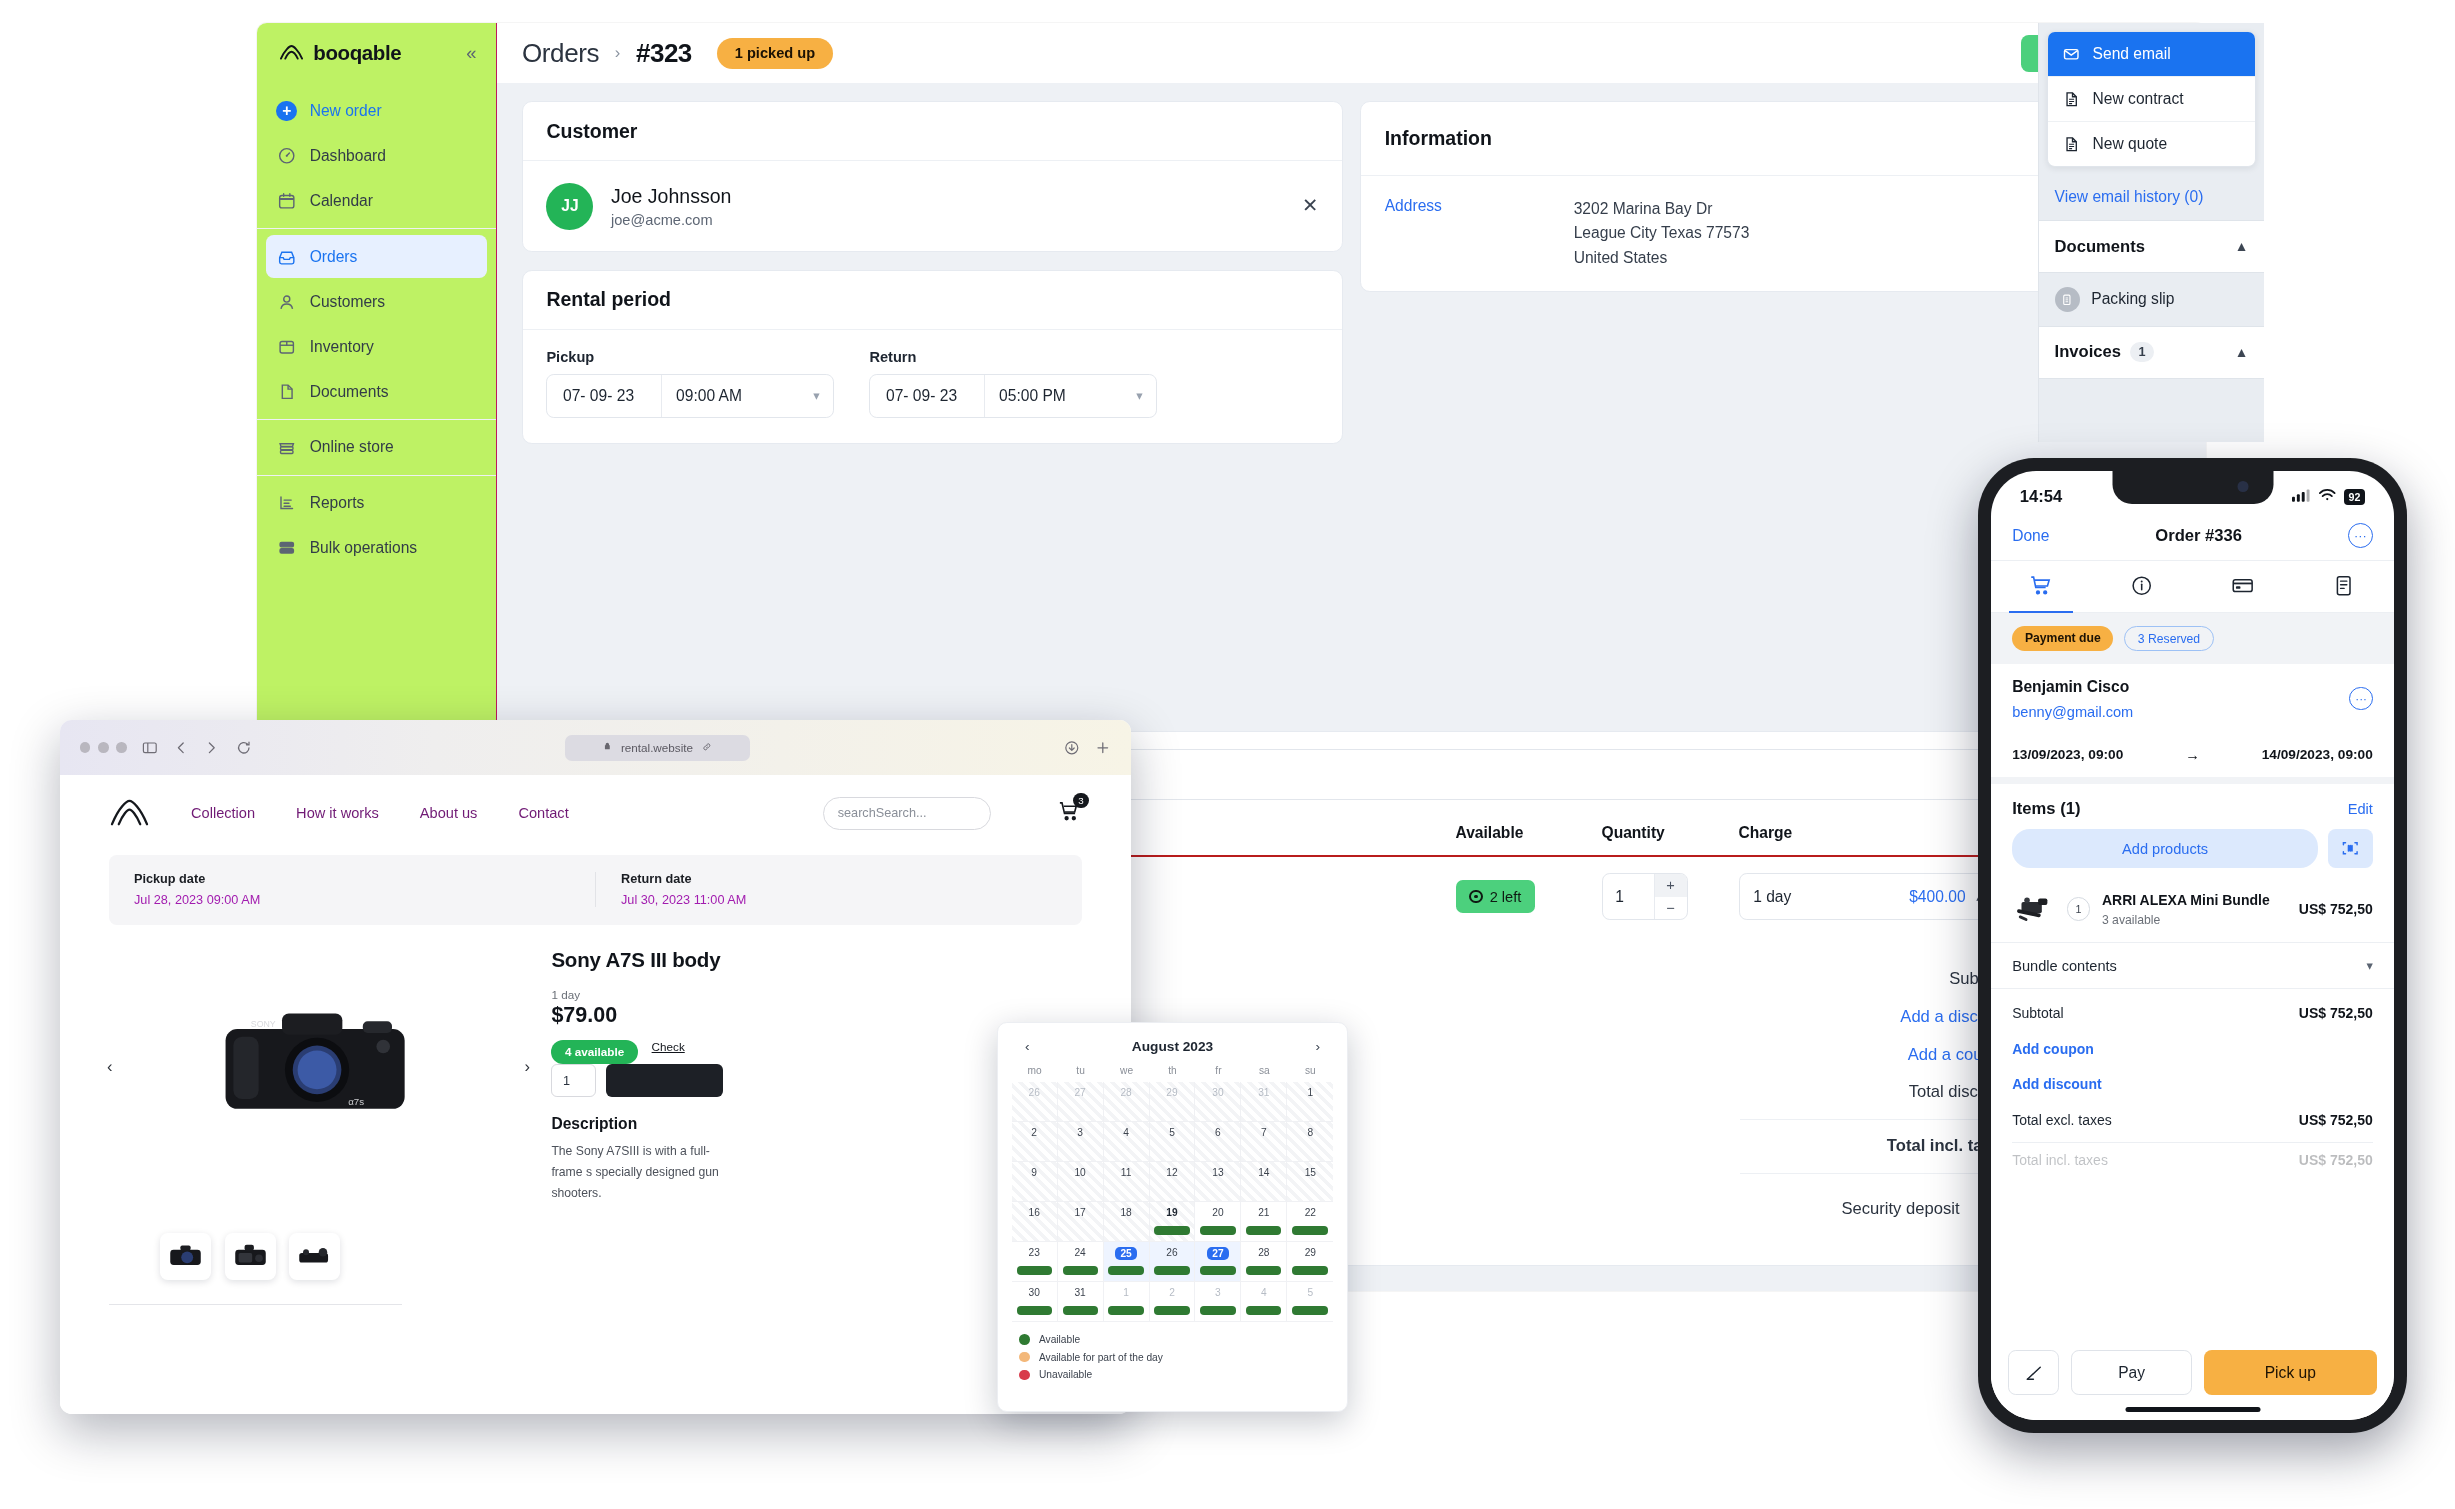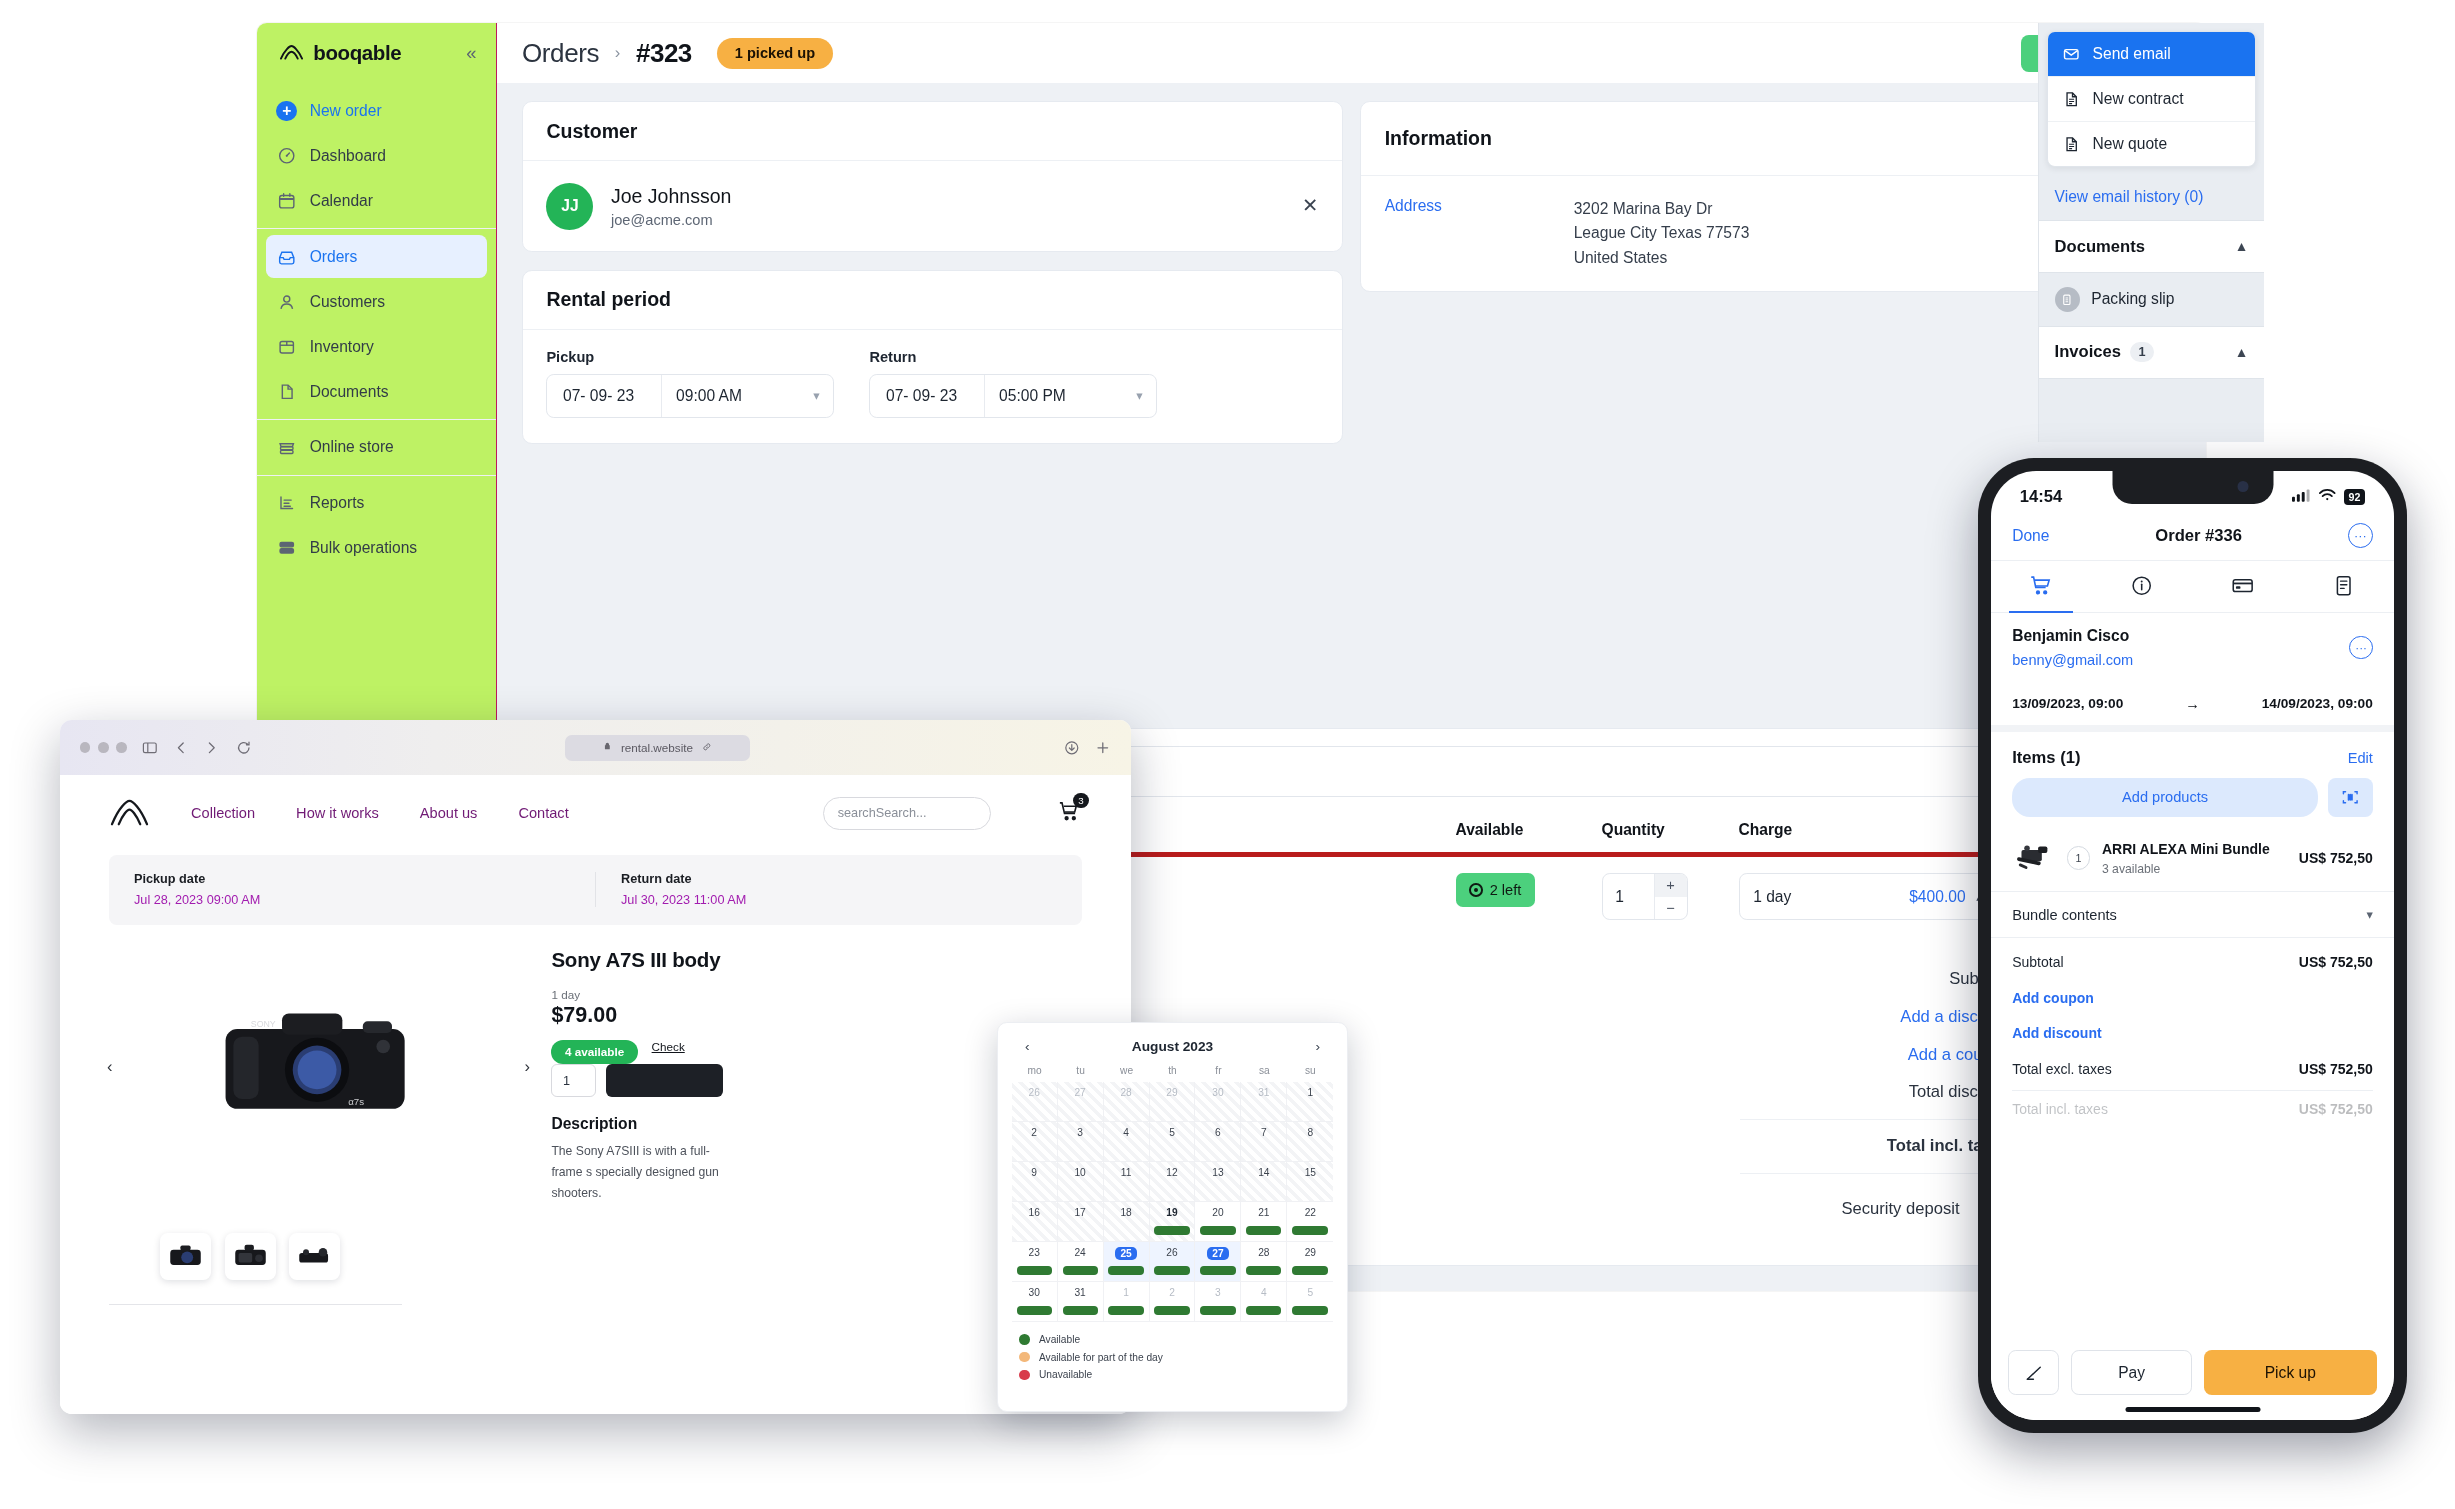--- a/index.html
+++ b/index.html
@@ -126,22 +126,22 @@
   .ptable-head {
     display:flex; align-items:center; padding:5.9px 21.5px 13.7px;
     font-size:15.6px; font-weight:700; color:#10141a;
   }
   .ph-name { flex:1; }
   .ph-avail { width:146px; }
   .ph-qty { width:137px; }
   .ph-charge { width:293px; }
   .ph-total { width:127px; text-align:right; }
   .ptable-row {
-    display:flex; padding:15.6px 21.5px;
-    border-top:5px solid #b91c1c;
+    display:flex; align-items:center; padding:15.6px 21.5px;
+    border-top:2px solid #b91c1c;
   }
   .badge-avail {
     display:inline-flex; align-items:center; gap:6.8px;
     background:#4cd07d; color:#0f1a13; border-radius:6.8px;
     padding:8.8px 13.7px; font-size:14.6px; font-weight:500;
   }
   .dot-ring { width:13.7px; height:13.7px; border-radius:50%; border:2px solid #0f1a13; position:relative;}
   .dot-ring::after { content:""; position:absolute; left:2.9px; top:2.9px; width:3.9px; height:3.9px; border-radius:50%; background:#0f1a13;}
   .qty-box { display:flex; border:1px solid #e2e6ec; border-radius:7.8px; width:86px; height:47px; overflow:hidden;}
   .qty-val { flex:1; display:flex; align-items:center; padding-left:12.7px; font-size:15.6px; color:#1d2530;}
@@ -1124,20 +1124,24 @@
         <span class="ph-tab">
           <span>
             <svg viewBox="0 0 26 26" width="23.4" height="23.4" fill="none" stroke="currentColor" stroke-width="1.7">
                 <rect x="6" y="3" width="14" height="20" rx="2.2"></rect>
                 <path d="M9.5 8h7M9.5 12h7M9.5 16h4" stroke-width="1.5" stroke-linecap="round"></path>
               </svg>
           </span>
         </span>
       </div>
 
+      <div class="ph-badges">
+        <span class="b-due">Payment due</span>
+        <span class="b-res">3 Reserved</span>
+      </div>
 
       <div class="ph-sec">
         <div class="ph-cust">
           <div>
             <div class="ph-cname">Benjamin Cisco</div>
             <div class="ph-cmail">benny@gmail.com</div>
           </div>
           <span class="ph-cmore">···</span>
         </div>
       </div>

